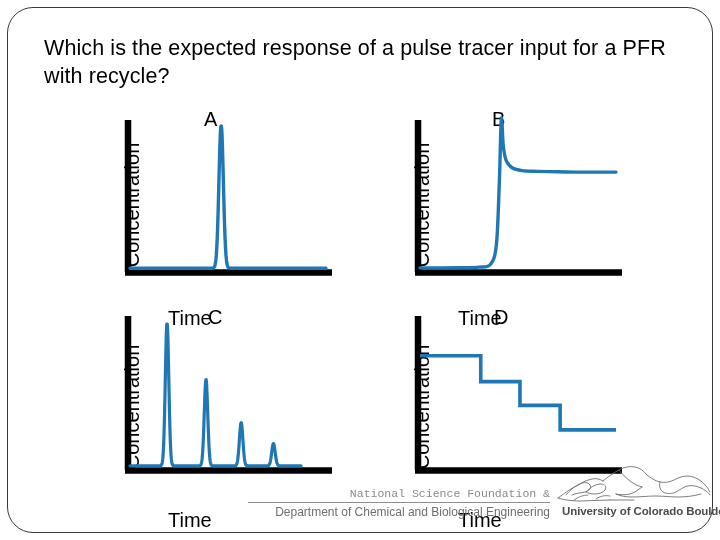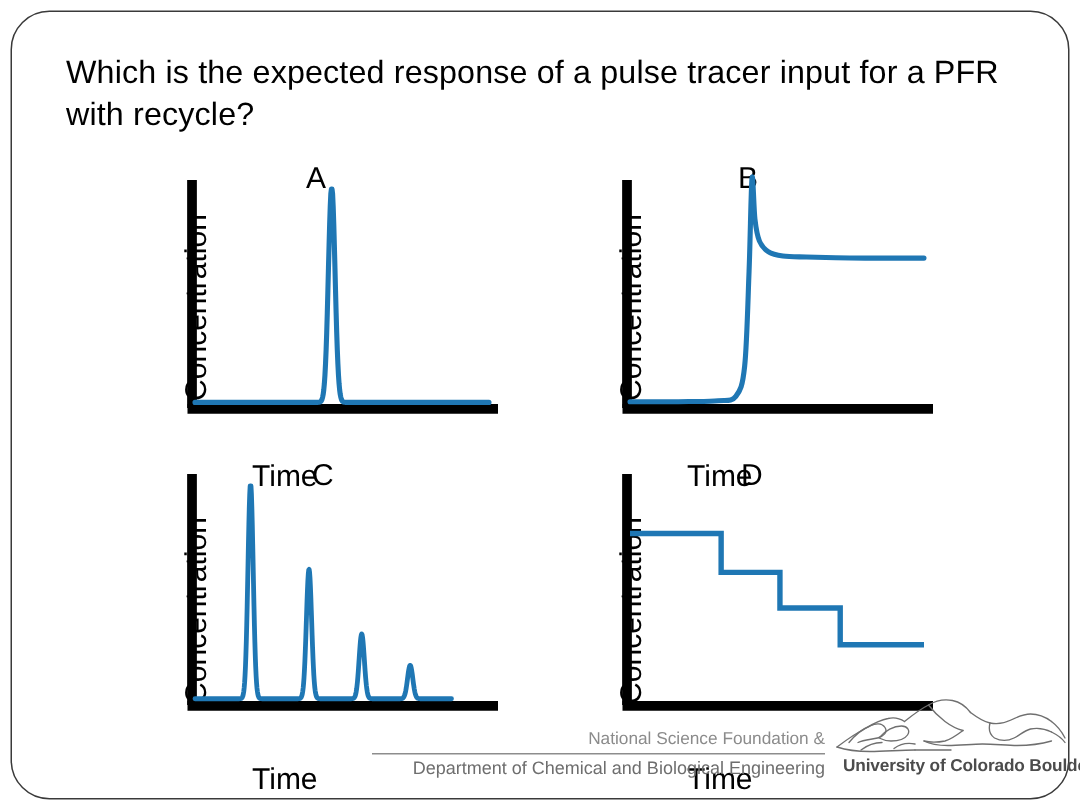--- a/index.html
+++ b/index.html
@@ -91,20 +91,21 @@
     background:#8d8d8d;
   }
   #nsf-text{
     position:absolute;
     left:248px; top:1px;
     width:302px;
     text-align:right;
     font-size:11.5px;
     color:#8b8b8b;
     white-space:nowrap;
+    font-family:Liberation Mono, monospace;
   }
   #dept-text{
     position:absolute;
     left:248px; top:19px;
     width:302px;
     text-align:right;
     font-size:12px;
     color:#6e6e6e;
     white-space:nowrap;
   }

